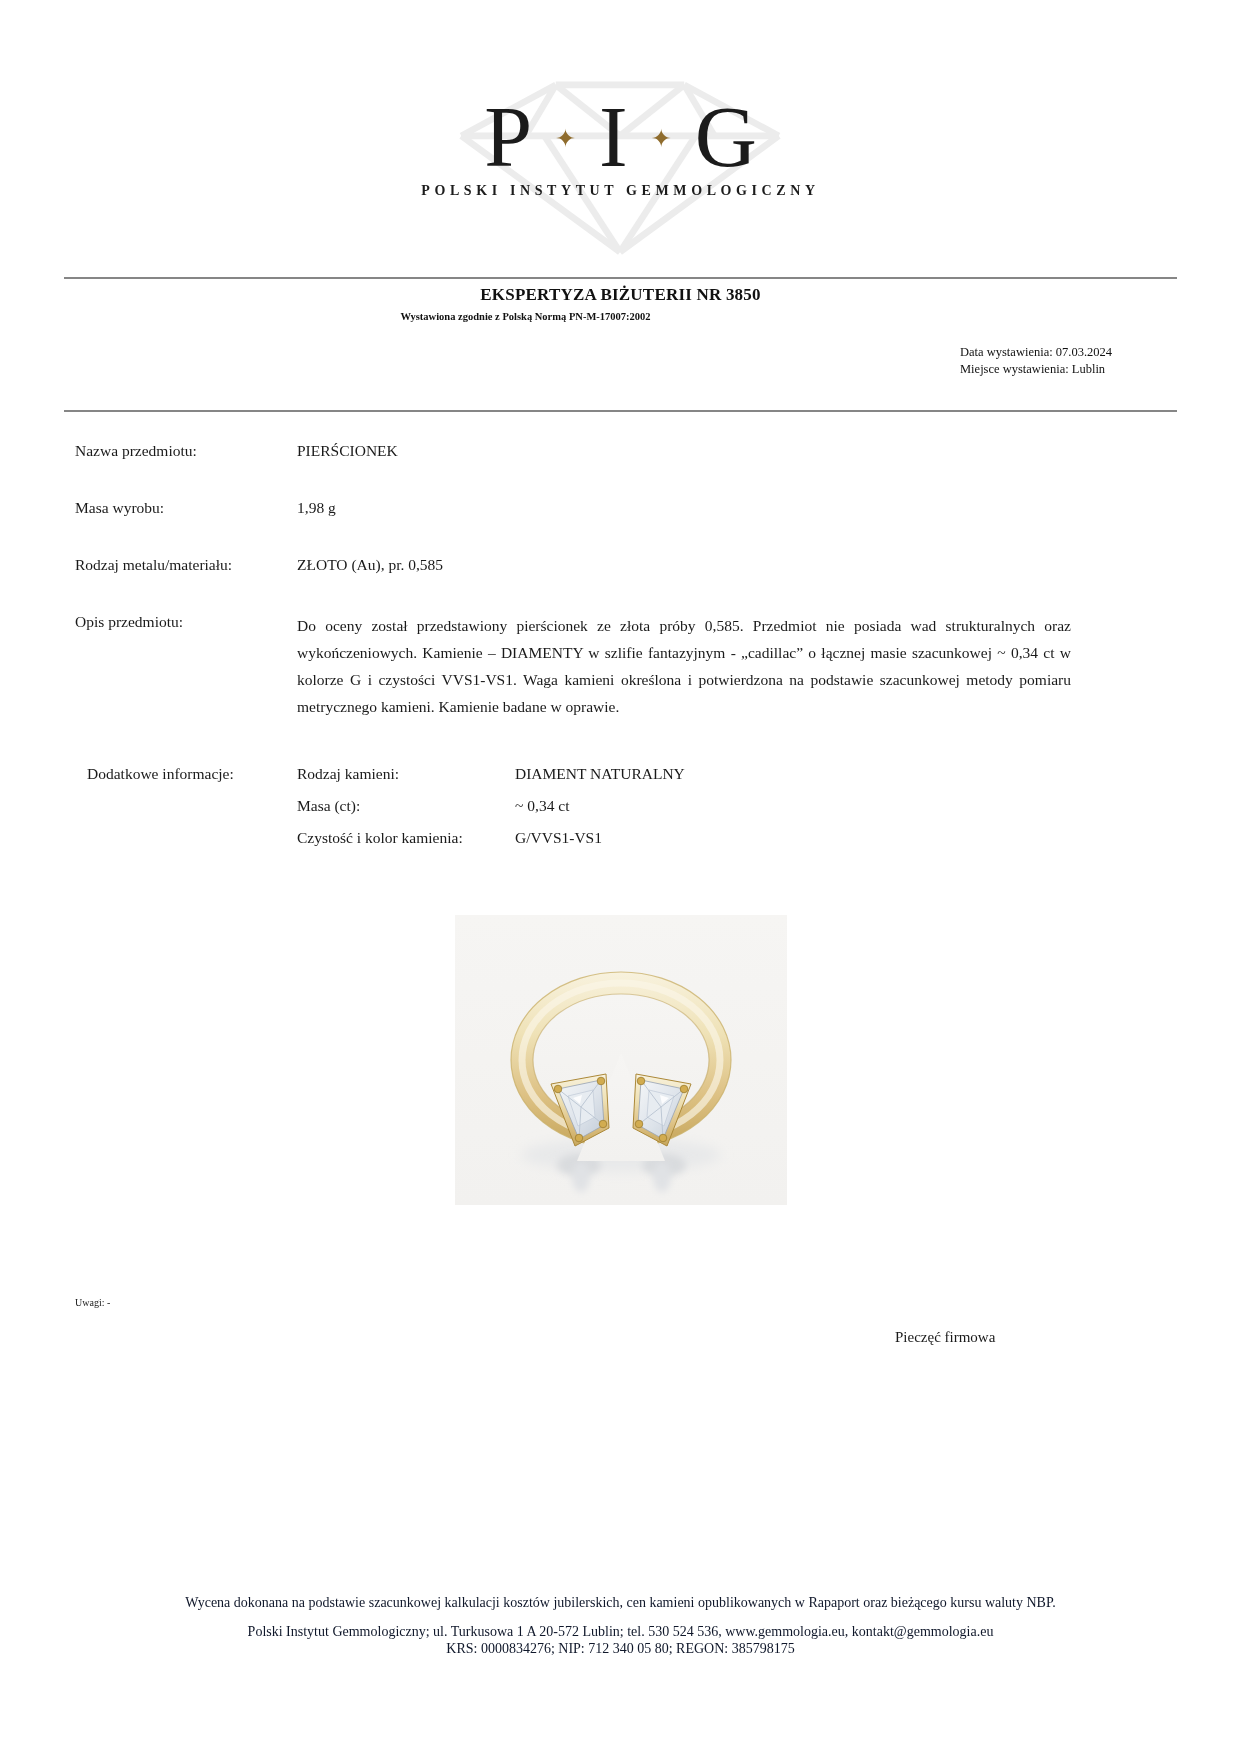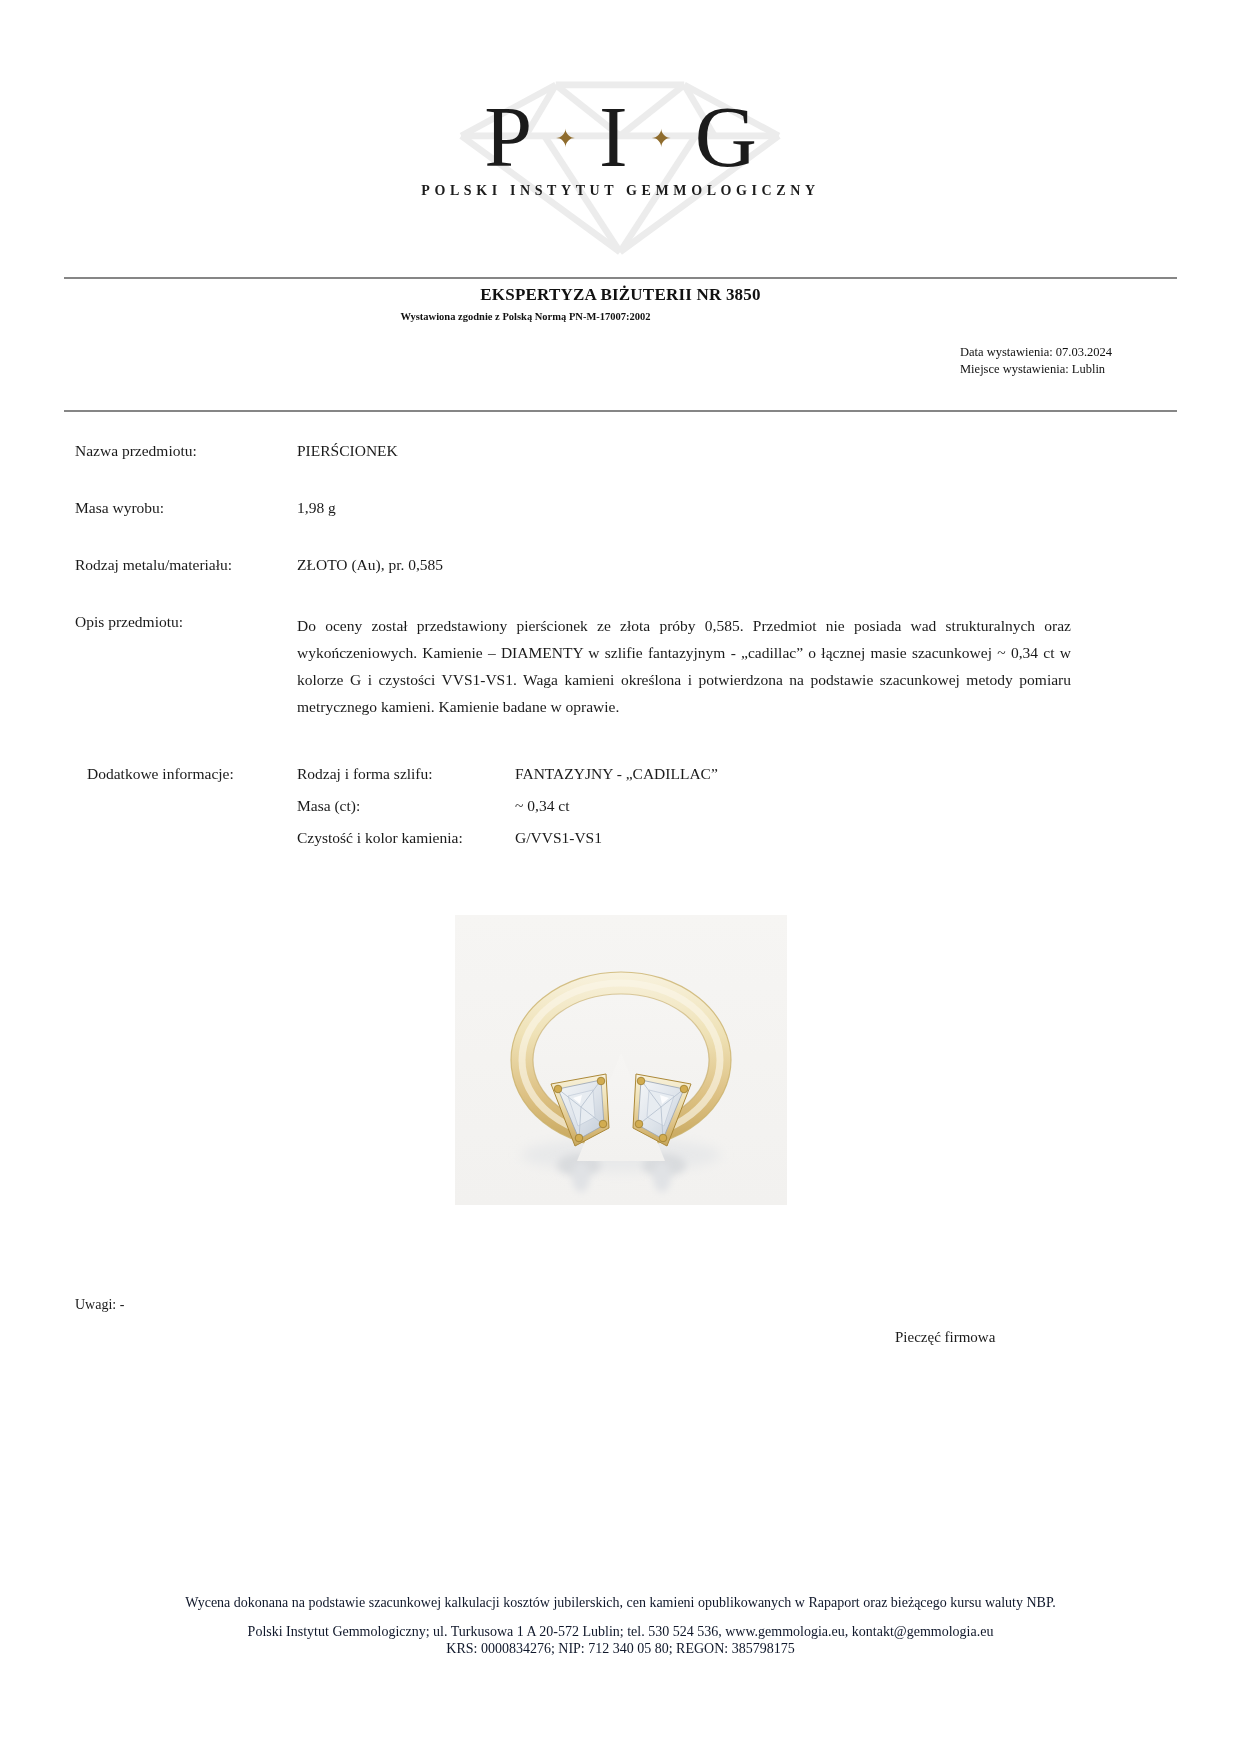--- a/index.html
+++ b/index.html
@@ -49,21 +49,21 @@
   .additional{position:absolute;left:75px;top:765px;width:1102px;font-size:15.5px;}
   .additional .main-label{position:absolute;left:12px;top:0;white-space:nowrap;}
   .add-row{position:relative;height:32px;}
   .add-row .sub-label{position:absolute;left:222px;top:0;white-space:nowrap;}
   .add-row .sub-value{position:absolute;left:440px;top:0;white-space:nowrap;}
 
   
   .photo{position:absolute;left:455px;top:915px;width:332px;height:290px;}
 
   
-  .notes{position:absolute;left:75px;top:1297px;font-size:14px;}
+  .notes{position:absolute;left:75px;top:1297px;font-size:10px;}
   .stamp{position:absolute;left:895px;top:1329px;font-size:15px;}
   .footer-line{position:absolute;left:0;width:1241px;text-align:center;font-size:14px;color:#0f172a;}
   .f1{top:1595px;} .f2{top:1624px;} .f3{top:1641px;}
 </style>
 </head>
 <body>
 
 <div class="page">
 
   <svg class="wm-svg" viewBox="0 0 360 190">
@@ -114,22 +114,22 @@
     <span class="field-value">ZŁOTO (Au), pr. 0,585</span>
   </div>
   <div class="field-row row-4">
     <span class="field-label">Opis przedmiotu:</span>
     <span class="field-paragraph">Do oceny został przedstawiony pierścionek ze złota próby 0,585. Przedmiot nie posiada wad strukturalnych oraz wykończeniowych. Kamienie – DIAMENTY w szlifie fantazyjnym - „cadillac” o łącznej masie szacunkowej ~ 0,34 ct w kolorze G i czystości VVS1-VS1. Waga kamieni określona i potwierdzona na podstawie szacunkowej metody pomiaru metrycznego kamieni. Kamienie badane w oprawie.</span>
   </div>
 
   <div class="additional">
     <span class="main-label">Dodatkowe informacje:</span>
     <div class="add-row">
-      <span class="sub-label">Rodzaj i forma szlifu:</span>
-      <span class="sub-value">FANTAZYJNY - „CADILLAC”</span>
+      <span class="sub-label">Rodzaj kamieni:</span>
+      <span class="sub-value">DIAMENT NATURALNY</span>
     </div>
     <div class="add-row">
       <span class="sub-label">Masa (ct):</span>
       <span class="sub-value">~ 0,34 ct</span>
     </div>
     <div class="add-row">
       <span class="sub-label">Czystość i kolor kamienia:</span>
       <span class="sub-value">G/VVS1-VS1</span>
     </div>
   </div>

